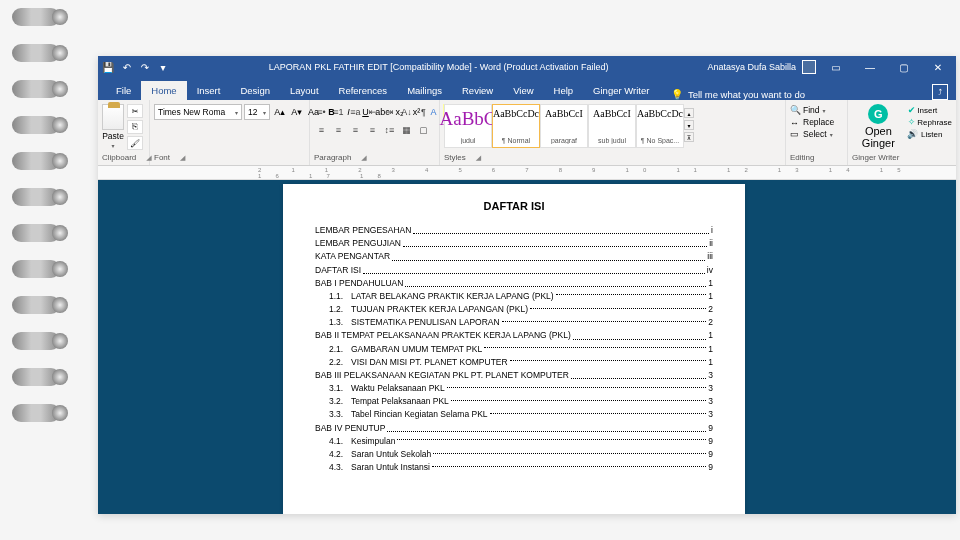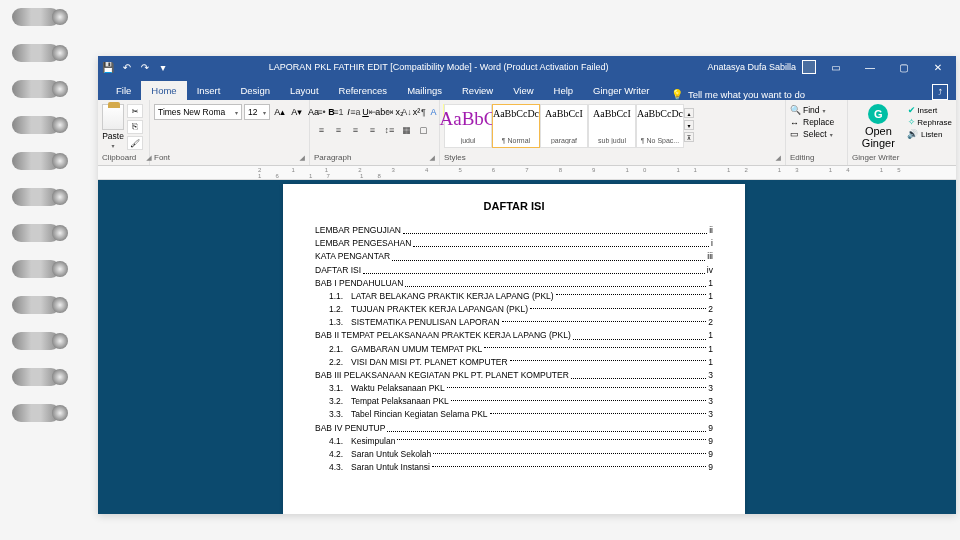--- a/index.html
+++ b/index.html
@@ -26,21 +26,21 @@
 .ribbon-tabs { background: #2b579a; height: 22px; display: flex; align-items: flex-end; padding-left: 8px; color: #fff; font-size: 9.5px; }
 .ribbon-tabs .tab { padding: 4px 10px; cursor: pointer; }
 .ribbon-tabs .tab.active { background: #f3f2f1; color: #2b579a; }
 .ribbon-tabs .tellme { margin-left: 12px; display: flex; align-items: center; gap: 4px; }
 .ribbon-tabs .bulb { font-size: 10px; }
 .ribbon-tabs .share { margin-left: auto; margin-right: 8px; width: 16px; height: 16px; border: 1px solid #fff; font-size: 8px; display:flex;align-items:center;justify-content:center; }
 
 
 .ribbon { background: #f3f2f1; height: 66px; border-bottom: 1px solid #d0d0d0; display: flex; font-size: 8.5px; }
 .group { border-right: 1px solid #e0e0e0; padding: 2px 4px; display: flex; flex-direction: column; position: relative; }
-.group-label { text-align: center; font-size: 8px; color: #555; padding: 1px 0; margin-top: auto; display: flex; justify-content: space-between; gap: 10px; align-items: center; }
+.group-label { text-align: center; font-size: 8px; color: #555; padding: 1px 0; margin-top: auto; display: flex; justify-content: flex-start; gap: 10px; align-items: center; }
 .group-label .dlg { font-size: 7px; color: #888; }
 .group-body { display: flex; align-items: flex-start; gap: 3px; flex: 1; padding-top: 2px; }
 
 
 .paste { display: flex; flex-direction: column; align-items: center; gap: 1px; }
 .paste-icon { width: 22px; height: 26px; background: linear-gradient(#fff, #eee); border: 1px solid #ccc; position: relative; }
 .paste-icon::before { content:''; position:absolute; top:-3px; left:5px; width:12px; height:6px; background:#d4a94a; border-radius: 2px 2px 0 0; }
 .small-btn { width: 16px; height: 14px; border: 1px solid #ddd; background: #fff; font-size: 8px; display:flex;align-items:center;justify-content:center; }
 
 
@@ -313,30 +313,30 @@
     </div>
 
   </div>
 
   <div class="docarea">
     <div class="ruler">2 1 1 2 3 4 5 6 7 8 9 10 11 12 13 14 15 16 17 18</div>
     <div class="page">
       <h3>DAFTAR ISI</h3>
       <div id="toc">
           <div class="toc-line">
+            <span class="txt"><span>LEMBAR PENGESAHAN</span></span>
+            <span class="dots"></span>
+            <span class="pg">i</span>
+          </div>
+          <div class="toc-line">
             <span class="txt"><span>LEMBAR PENGUJIAN</span></span>
             <span class="dots"></span>
             <span class="pg">ii</span>
           </div>
           <div class="toc-line">
-            <span class="txt"><span>LEMBAR PENGESAHAN</span></span>
-            <span class="dots"></span>
-            <span class="pg">i</span>
-          </div>
-          <div class="toc-line">
             <span class="txt"><span>KATA PENGANTAR</span></span>
             <span class="dots"></span>
             <span class="pg">iii</span>
           </div>
           <div class="toc-line">
             <span class="txt"><span>DAFTAR ISI</span></span>
             <span class="dots"></span>
             <span class="pg">iv</span>
           </div>
           <div class="toc-line">

